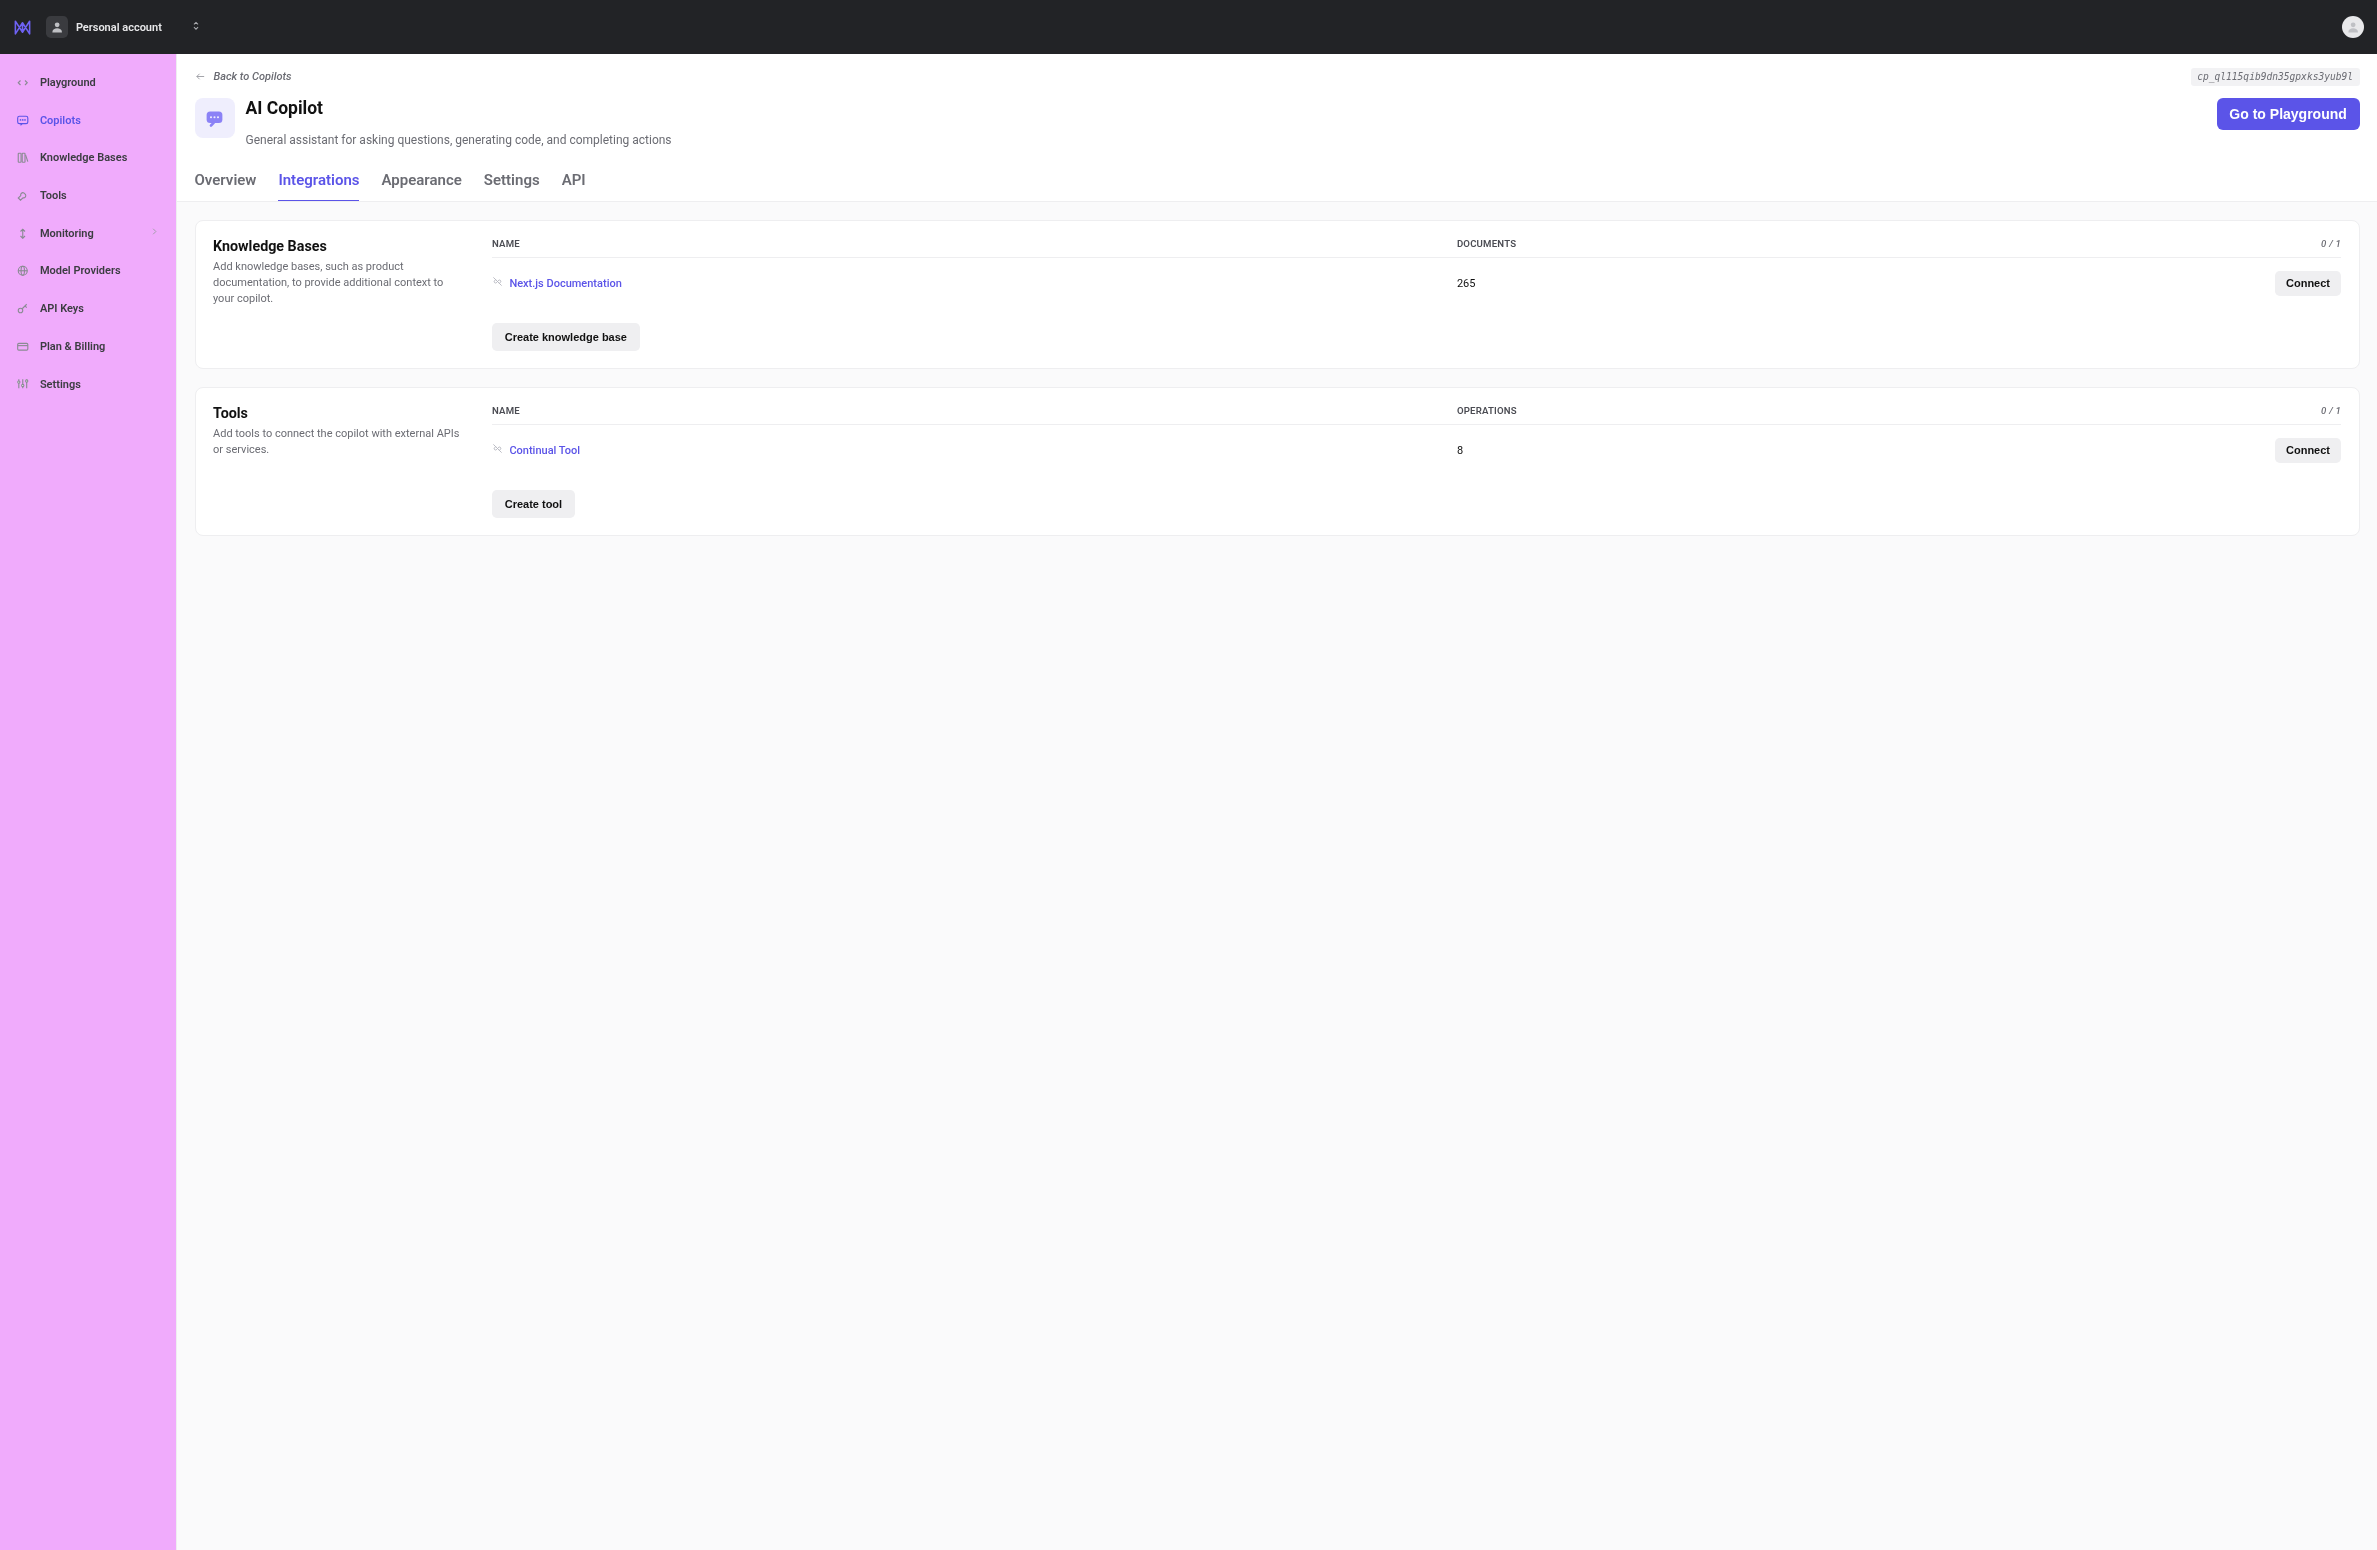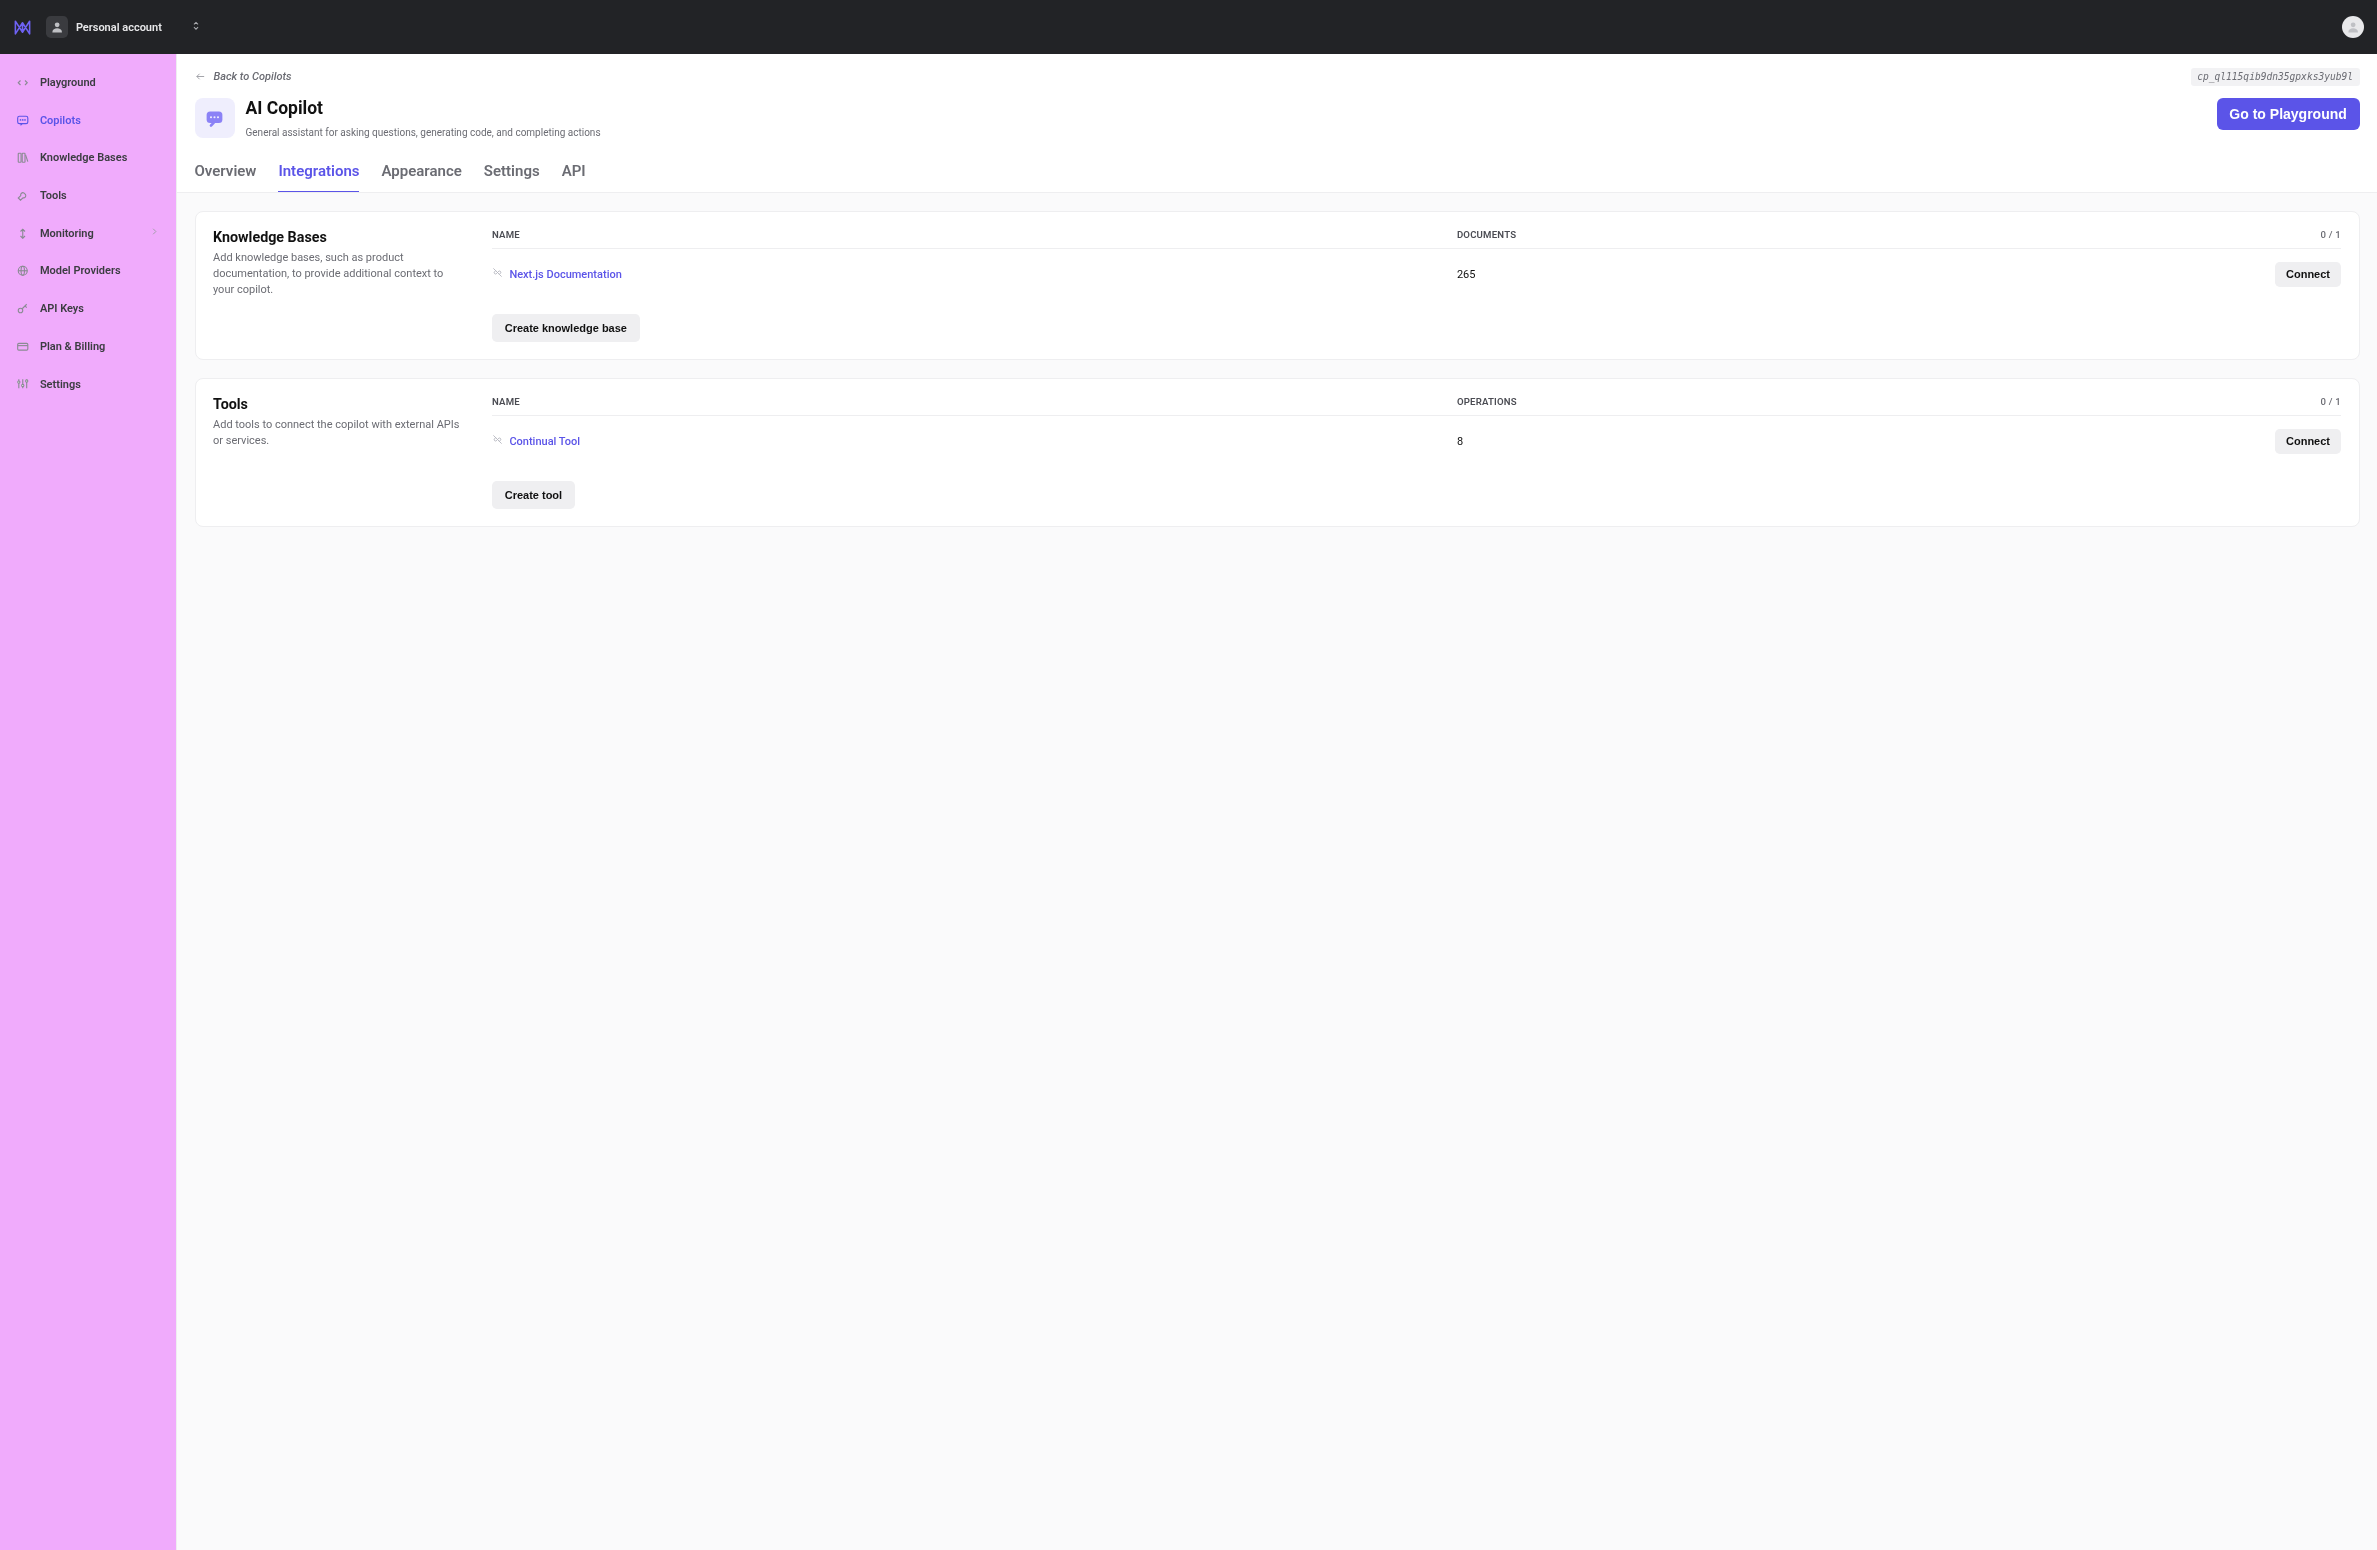--- a/index.html
+++ b/index.html
@@ -39,40 +39,40 @@
   .back-row { display:flex; align-items:center; justify-content:space-between;font-style:italic; }
   .back-link { display:flex; align-items:center; gap:8px; color:#6b6c73; font-weight:500; font-size:11px; cursor:pointer; }
   .back-link svg { width: 11px; height: 11px; stroke:#9b9ca3; stroke-width:2; fill:none; }
   .cp-id { font-family: ui-monospace, SFMono-Regular, Menlo, Consolas, monospace; font-size: 9.6px; background:#f2f2f4; color:#6b6c73; padding: 3.2px 6.4px; border-radius: 3.2px; }
 
   .title-row { display:flex; align-items:flex-start; justify-content:space-between; margin-top:12.7px; gap:16px; }
   .title-left { display:flex; align-items:flex-start; gap: 11px; }
   .title-icon { width: 40px; height: 40px; border-radius: 8px; background:#efeefd; display:flex; align-items:center; justify-content:center; }
   .title-icon svg { width: 21px; height: 21px; }
   .title-text h1 { font-size: 17.5px; font-weight: 700; color:#111; }
-  .title-text p { margin-top:9px; color:#6b6c73; font-size:10px; }
+  .title-text p { margin-top:15px; color:#6b6c73; font-size:12px; }
   .btn-primary { background:#5b54e8; color:#fff; border:none; border-radius:6px; padding: 8px 12.7px; font-weight:700; font-size:14px; cursor:pointer; }
 
   .tabs { display:flex; gap: 22px; margin-top: 17.5px; }
   .tab { padding: 6.4px 0 11px 0; color:#6b6c73; font-weight:600; font-size:15px; cursor:pointer; border-bottom: 1.6px solid transparent; }
   .tab.active { color:#5b54e8; border-bottom-color:#5b54e8; }
 
   
   .content { padding: 17.5px; display:flex; flex-direction:column; gap: 17.5px; }
   .card { background:#fff; border:0.8px solid #eeeef0; border-radius: 8px; padding: 17.5px; display:flex; gap: 32px; }
   .card-info { width: 247px; flex:0 0 auto; }
   .card-info h2 { font-size: 14.3px; font-weight:700; color:#111; }
   .card-info p { margin-top:4.8px; color:#6b6c73; font-size:11px; line-height:1.45; }
   .card-body { flex:1; }
   .tbl { width:100%; }
   .tbl-head { display:flex; align-items:center; border-bottom:0.8px solid #eeeef0; padding-bottom:8px; text-transform:uppercase; font-size:9.6px; letter-spacing:.02em; color:#4b4c53; font-weight:600; }
   .col-name { flex: 1.2; display:flex; align-items:center; gap:6.4px; }
   .col-mid { flex: 1; }
   .col-right { width: 80px; text-align:right; color:#4b4c53; }
-  .count-pill { color:#6b6c73; font-weight:500; }
+  .count-pill { color:#6b6c73; font-weight:500;font-style:italic; }
   .tbl-row { display:flex; align-items:center; padding: 12.7px 0; }
   .link-icon svg { width:11px; height:11px; stroke:#b6b7bf; stroke-width:2; fill:none; }
   .row-link { color:#5b54e8; font-weight:500; cursor:pointer; }
   .row-val { color:#111; }
   .row-action { width:80px; text-align:right; }
   .btn-secondary { background:#efeff1; color:#111; border:none; border-radius:4.8px; padding: 6.4px 11px; font-weight:600; font-size:11px; cursor:pointer; }
   .btn-secondary.lg { padding:8px 12.7px; }
   .card-actions { margin-top: 14.3px; }
 </style>
 </head>

